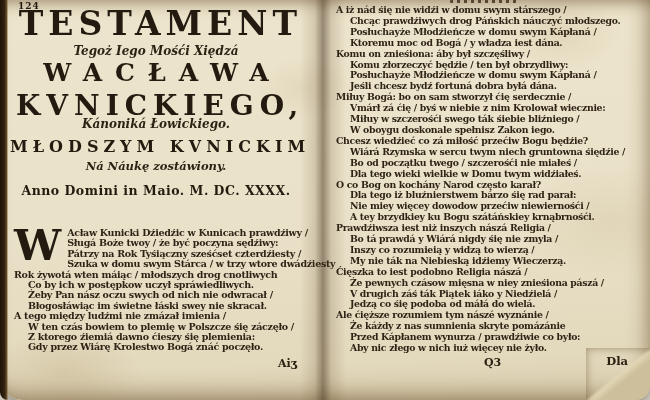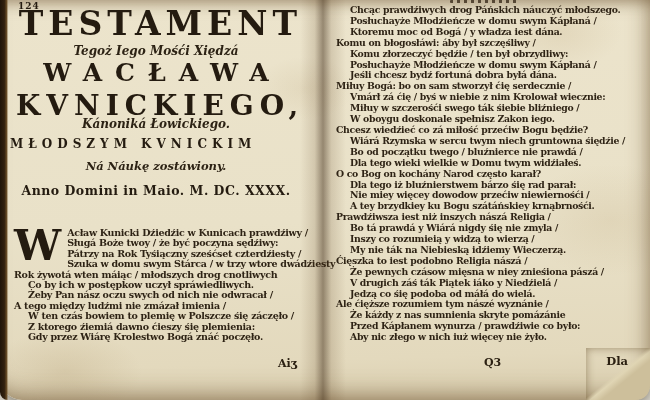--- a/index.html
+++ b/index.html
@@ -55,22 +55,22 @@
   .author1{
     position:absolute;top:58px;left:0;width:100%;text-align:center;
     font-size:25px;font-weight:bold;letter-spacing:13px;white-space:nowrap;text-indent:13px;
   }
   .author2{
     position:absolute;top:89px;left:0;width:100%;text-align:center;
     font-size:28px;font-weight:bold;letter-spacing:6px;white-space:nowrap;text-indent:6px;
   }
   .role{top:117px;}
   .dedication{
-    position:absolute;top:137px;left:0;width:100%;text-align:left;
-    font-size:12px;font-weight:bold;letter-spacing:5px;white-space:nowrap;
+    position:absolute;top:137px;left:0;width:100%;text-align:right;
+    font-size:16px;font-weight:bold;letter-spacing:5px;white-space:nowrap;
   }
   .ded-sub{top:159px;font-size:11.5px;}
   .date-line{
     position:absolute;top:183px;left:0;width:100%;text-align:center;
     font-size:12.5px;font-weight:600;letter-spacing:.5px;white-space:nowrap;
   }
   .body-block{position:absolute;font-weight:bold;color:#2e2315;}
   .left-body{top:228px;left:4px;width:288px;font-size:9.5px;line-height:10.4px;}
   .right-body{top:5px;left:4px;width:306px;font-size:9.3px;line-height:10.9px;}
   .bl{white-space:nowrap;letter-spacing:-0.3px;}
@@ -108,49 +108,51 @@
     <div class="body-block left-body">
       <span class="dropcap">W</span>
       <div>
           <div class="bl">Acław Kunicki Dźiedźic w Kunicach prawdźiwy /</div>
           <div class="bl">Sługá Boże twoy / że być poczyna sędźiwy:</div>
           <div class="bl">Pátrzy na Rok Tyśiączny sześćset czterdźiesty /</div>
           <div class="bl">Szuka w domu swym Stárca / w trzy wtore dwádźiesty</div>
           <div class="bl">Rok żywotá wten máiąc / młodszych drog cnotliwych</div>
           <div class="bl i1">Co by ich w postępkow uczył spráwiedliwych.</div>
           <div class="bl i1">Żeby Pan nász oczu swych od nich nie odwracał /</div>
+          <div class="bl i1">Błogosłáwiąc im świetne łáski swey nie skracał.</div>
           <div class="bl">A tego między ludźmi nie zmázał imienia /</div>
           <div class="bl i1">W ten czás bowiem to plemię w Polszcze śię záczęło /</div>
           <div class="bl i1">Z ktorego źiemiá dawno ćieszy śię plemienia:</div>
           <div class="bl i1">Gdy przez Wiárę Krolestwo Bogá znáć poczęło.</div>
         </div>
     </div>
     <div class="sig sig-left">Aiʒ</div>
   </div>
 
   <div class="gutter"></div>
 
   <div class="page right-page">
     <div class="header-frag"></div>
     <div class="body-block right-body">
       <div>
+          <div class="bl">A iż nád śię nie widźi w domu swym stárszego /</div>
           <div class="bl i1">Chcąc prawdźiwych drog Páńskich náuczyć młodszego.</div>
           <div class="bl i1">Posłuchayże Młodźieńcze w domu swym Kápłaná /</div>
           <div class="bl i1">Ktoremu moc od Bogá / y władza iest dána.</div>
-          <div class="bl">Komu on błogosłáwi: áby był szczęśliwy /</div>
+          <div class="bl">Komu on znieśiona: áby był szczęśliwy /</div>
           <div class="bl i1">Komu złorzeczyć będźie / ten był obrzydliwy:</div>
           <div class="bl i1">Posłuchayże Młodźieńcze w domu swym Kápłaná /</div>
           <div class="bl i1">Jeśli chcesz bydź fortuná dobra byłá dána.</div>
           <div class="bl">Miłuy Bogá: bo on sam stworzył ćię serdecznie /</div>
           <div class="bl i1">Vmárł zá ćię / byś w niebie z nim Krolował wiecznie:</div>
           <div class="bl i1">Miłuy w szczerośći swego ták śiebie bliźniego /</div>
           <div class="bl i1">W oboygu doskonale spełnisz Zakon iego.</div>
           <div class="bl">Chcesz wiedźieć co zá miłość przećiw Bogu będźie?</div>
           <div class="bl i1">Wiárá Rzymska w sercu twym niech gruntowna śiędźie /</div>
-          <div class="bl i1">Bo od początku twego / bluźnierce nie prawdá /</div>
+          <div class="bl i1">Bo od początku twego / szczerośći nie miałeś /</div>
           <div class="bl i1">Dla tego wieki wielkie w Domu twym widźiałeś.</div>
           <div class="bl">O co Bog on kochány Narod często karał?</div>
           <div class="bl i1">Dla tego iż bluźnierstwem bárzo śię rad parał:</div>
           <div class="bl i1">Nie miey więcey dowodow przećiw niewiernośći /</div>
           <div class="bl i1">A tey brzydkiey ku Bogu szátáńskiey krnąbrnośći.</div>
           <div class="bl">Prawdźiwsza iest niż inszych nászá Religia /</div>
           <div class="bl i1">Bo tá prawdá y Wiárá nigdy śię nie zmyla /</div>
           <div class="bl i1">Inszy co rozumieią y widzą to wierzą /</div>
           <div class="bl i1">My nie ták na Niebieską idźiemy Wieczerzą.</div>
           <div class="bl">Ćięszka to iest podobno Religia nászá /</div>

